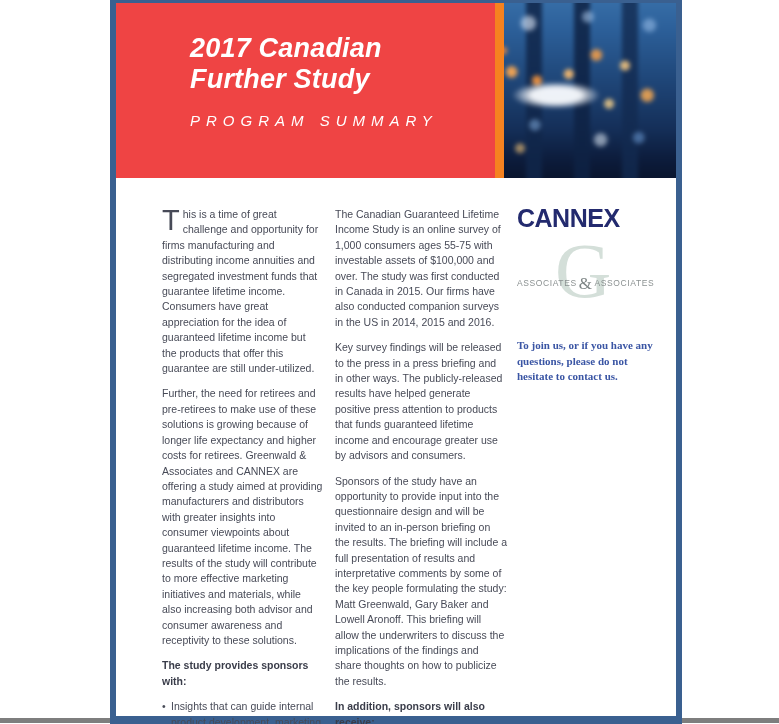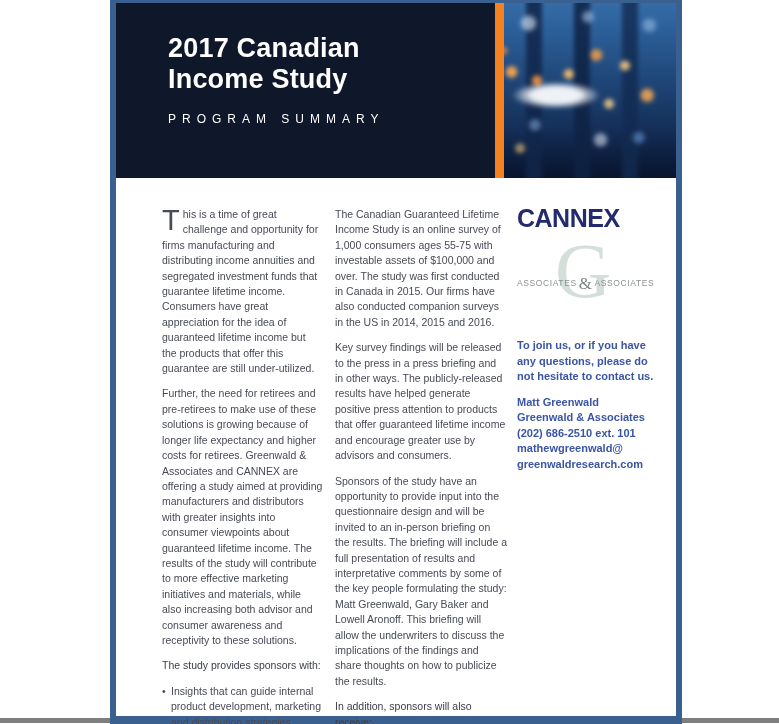--- a/index.html
+++ b/index.html
@@ -10,23 +10,23 @@
   
   .bottom-line { position:absolute; left:0; top:718px; width:779px; height:5px; background:#7e7e7e; }
 
   
   .page { position:absolute; left:110px; top:0; width:572px; height:724px; background:#ffffff;
     border-left:6px solid #3a6090; border-right:6px solid #3a6090;
     border-top:3px solid #3a6090; border-bottom:8px solid #3a6090; z-index:2; }
 
   
   .header { display:flex; height:175px; width:100%; }
-  .header-navy { flex:1 1 auto; background:#0f172a; color:#ffffff; padding:30px 0 0 52px; }
+  .header-navy { flex:1 1 auto; background:#ef4444; color:#ffffff; padding:30px 0 0 74px;font-style:italic; }
   .title { font-size:27px; line-height:31px; font-weight:bold; letter-spacing:0.2px; }
-  .subtitle { margin-top:17px; font-size:12px; font-weight:400; letter-spacing:6px; }
+  .subtitle { margin-top:17px; font-size:15px; font-weight:400; letter-spacing:6px; }
   .header-orange { width:9px; background:#f58220; }
   .header-photo { width:172px; overflow:hidden; position:relative; background:#1b3a66; }
   .bokeh { position:absolute; inset:-8px; transform:scale(1.06); filter:blur(2.2px);
     background:
       radial-gradient(ellipse 42px 13px at 62px 100px, rgba(250,252,255,.95) 0 55%, rgba(250,252,255,0) 100%),
       radial-gradient(circle 7px at 20px 78px,  rgba(247,166,82,.95) 0 55%, rgba(247,166,82,0) 100%),
       radial-gradient(circle 6px at 44px 86px,  rgba(250,150,60,.9) 0 55%, rgba(250,150,60,0) 100%),
       radial-gradient(circle 6px at 74px 80px,  rgba(255,190,110,.9) 0 55%, rgba(255,190,110,0) 100%),
       radial-gradient(circle 7px at 100px 62px, rgba(250,160,70,.85) 0 55%, rgba(250,160,70,0) 100%),
       radial-gradient(circle 6px at 127px 72px, rgba(255,205,130,.85) 0 55%, rgba(255,205,130,0) 100%),
@@ -44,52 +44,52 @@
       linear-gradient(180deg, #3b74ad 0%, #2c5f99 20%, #1f4678 45%, #15305a 68%, #0c1b3a 85%, #081125 100%);
   }
 
   
   .content { display:flex; padding:29px 0 0 46px; color:#474a57; }
   .col { font-size:10.5px; line-height:15.4px; }
   .col1 { width:161px; margin-right:12px; }
   .col2 { width:172px; margin-right:10px; }
   .col3 { width:146px; }
   .para { margin-bottom:10px; }
-  .b-head { font-weight:normal; color:#3a3d4a; margin:4px 0 10px 0; }
+  .b-head { font-weight:bold; color:#3a3d4a; margin:4px 0 10px 0; }
   .dropcap { float:left; font-size:29px; line-height:26px; padding-right:3px; color:#474a57; }
   .bullet { display:flex; margin-bottom:10px; }
   .bullet .dot::before { content:"\2022"; }
   .bullet .dot { width:9px; flex:0 0 9px; }
 
   
   .cannex { font-weight:bold; font-size:25px; letter-spacing:-0.5px; color:#232a6e; margin:4px 0 14px 0;
     transform:scaleY(1.05); }
   .gw-logo { position:relative; height:86px; margin-bottom:12px; }
   .gw-g { position:absolute; left:38px; top:-8px; font-size:78px; line-height:78px;
     color:#d4dfd9; font-family:"Liberation Serif", serif; }
   .gw-text { position:absolute; left:0; top:36px; font-size:8.5px; letter-spacing:0.6px;
     color:#8b9191; white-space:nowrap; }
   .gw-amp { font-size:17px; font-family:"Liberation Serif", serif; color:#7d8585;
     vertical-align:-3px; padding:0 2px; }
   .contact { color:#3a55a4; font-weight:bold; font-size:11px; line-height:15.5px; }
-  .contact .blk { margin-bottom:10px; }
+  .contact .blk { margin-bottom:10px;font-family:Liberation Serif, serif; }
 </style>
 </head>
 <body>
 
 <div class="stage">
   <div class="bottom-line"></div>
 
   <div class="page">
 
     <div class="header">
       <div class="header-navy">
         <div class="title">
           <div>2017 Canadian</div>
-          <div>Income Study</div>
+          <div>Further Study</div>
         </div>
         <div class="subtitle">PROGRAM SUMMARY</div>
       </div>
       <div class="header-orange"></div>
       <div class="header-photo">
         <div class="bokeh"></div>
       </div>
     </div>
 
     <div class="content">
@@ -100,39 +100,32 @@
         <div class="b-head">The study provides sponsors with:</div>
         <div class="bullet">
             <span class="dot"></span>
             <span>Insights that can guide internal product development, marketing and distribution strategies</span>
           </div>
 
       </div>
 
       <div class="col col2">
         <p class="para">The Canadian Guaranteed Lifetime Income Study is an online survey of 1,000 consumers ages 55-75 with investable assets of $100,000 and over. The study was first conducted in Canada in 2015. Our firms have also conducted companion surveys in the US in 2014, 2015 and 2016.</p>
-        <p class="para">Key survey findings will be released to the press in a press briefing and in other ways. The publicly-released results have helped generate positive press attention to products that offer guaranteed lifetime income and encourage greater use by advisors and consumers.</p>
+        <p class="para">Key survey findings will be released to the press in a press briefing and in other ways. The publicly-released results have helped generate positive press attention to products that funds guaranteed lifetime income and encourage greater use by advisors and consumers.</p>
         <p class="para">Sponsors of the study have an opportunity to provide input into the questionnaire design and will be invited to an in-person briefing on the results. The briefing will include a full presentation of results and interpretative comments by some of the key people formulating the study: Matt Greenwald, Gary Baker and Lowell Aronoff. This briefing will allow the underwriters to discuss the implications of the findings and share thoughts on how to publicize the results.</p>
         <div class="b-head">In addition, sponsors will also receive:</div>
 
       </div>
 
       <div class="col col3">
         <div class="cannex">CANNEX</div>
         <div class="gw-logo">
           <span class="gw-g">G</span>
           <div class="gw-text"><span>ASSOCIATES</span><span class="gw-amp">&amp;</span><span>ASSOCIATES</span></div>
         </div>
         <div class="contact">
           <div class="blk">To join us, or if you have any questions, please do not hesitate to contact us.</div>
-          <div class="blk">
-            <div>Matt Greenwald</div>
-            <div>Greenwald &amp; Associates</div>
-            <div>(202) 686-2510 ext. 101</div>
-            <div>mathewgreenwald@</div>
-            <div>greenwaldresearch.com</div>
-          </div>
         </div>
       </div>
 
     </div>
   </div>
 </div>
 
 </body></html>

